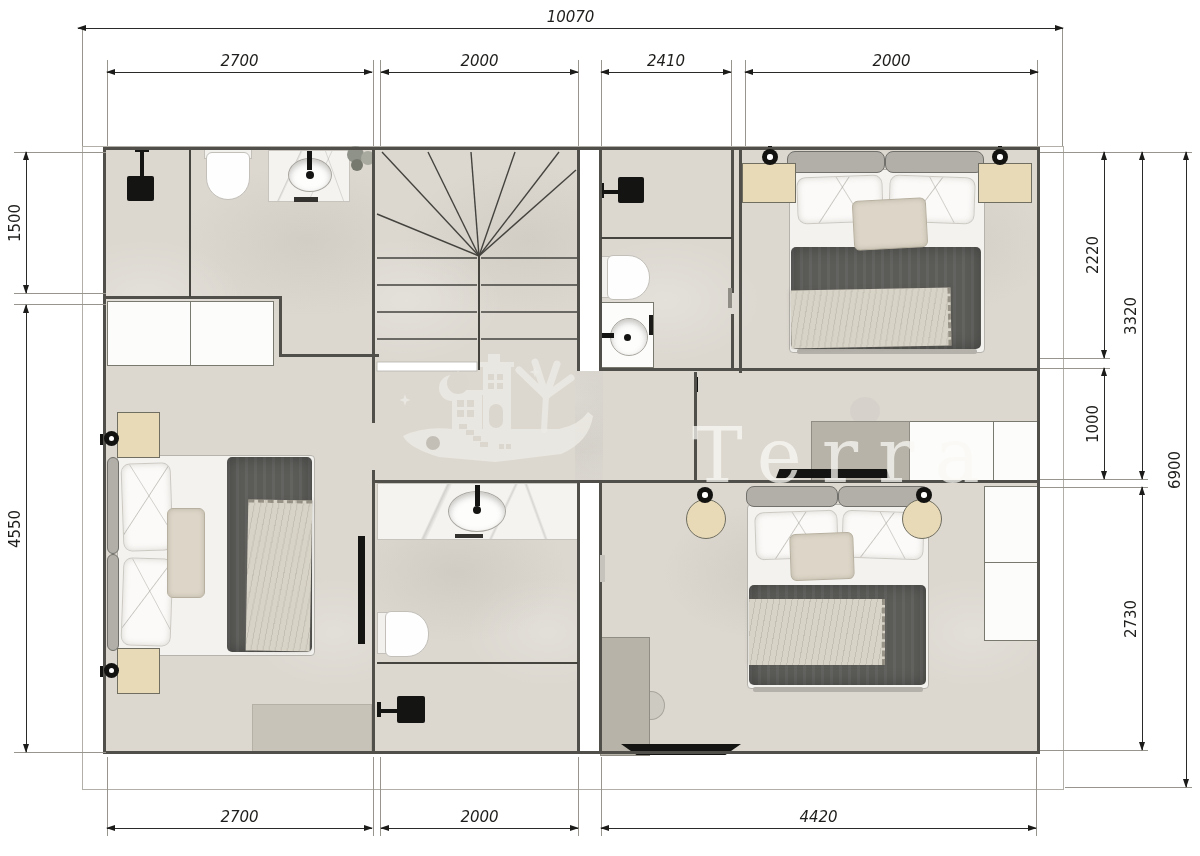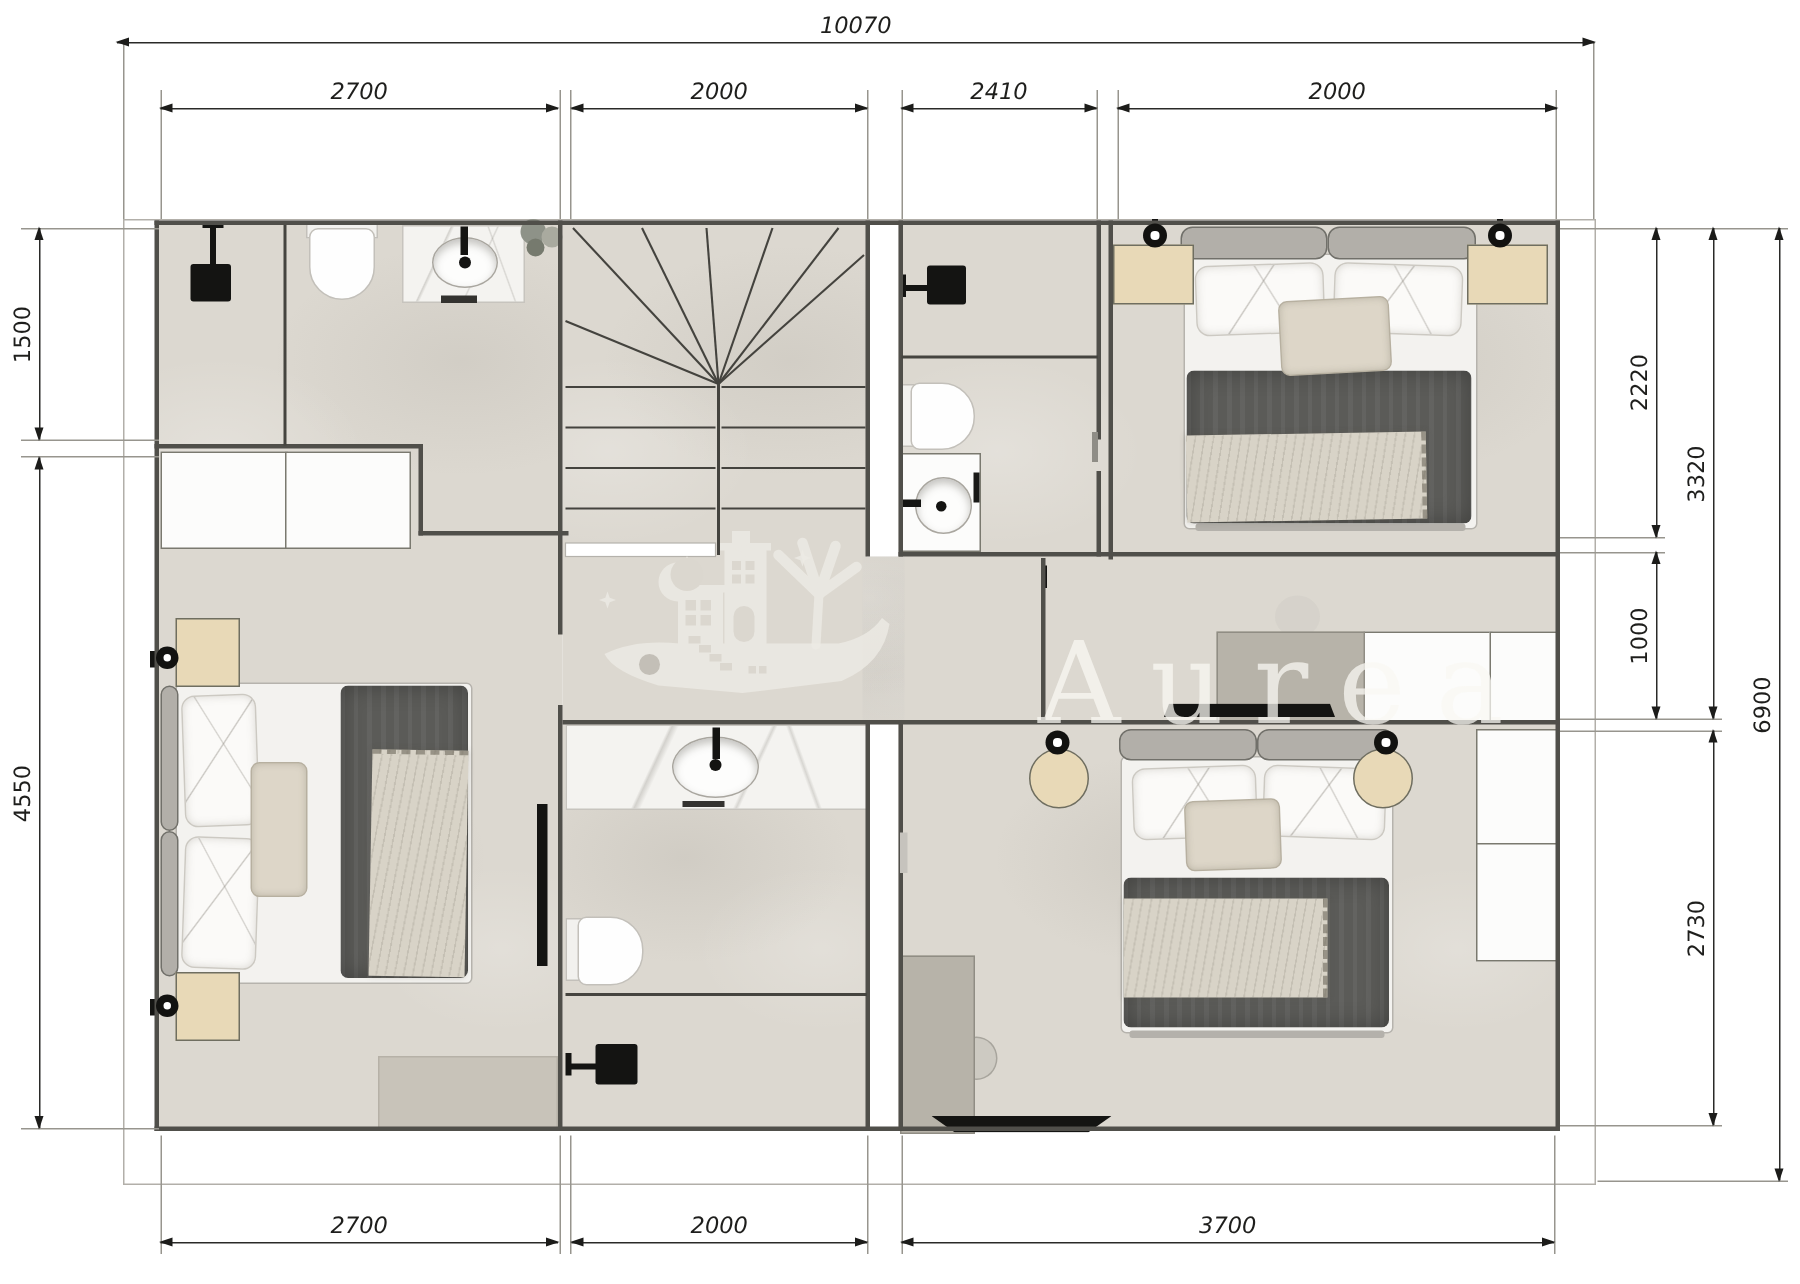--- a/index.html
+++ b/index.html
@@ -258,21 +258,21 @@
       <rect x="94" y="54" width="14" height="24" rx="7"></rect>
       <rect x="64" y="74" width="8" height="5"></rect>
         <rect x="71" y="80" width="8" height="5"></rect>
       <rect x="78" y="86" width="8" height="5"></rect>
         <rect x="85" y="92" width="8" height="5"></rect>
       <rect x="104" y="94" width="5" height="5"></rect>
         <rect x="111" y="94" width="5" height="5"></rect>
     </g>
     <circle cx="38" cy="93" r="7" fill="#c3bfb7"></circle>
   </svg>
-  <span class="wm-text" style="left:692px;top:418px">Aurea</span>
+  <span class="wm-text" style="left:692px;top:418px">Terra</span>
 
   <i class="ext" style="left:82px;top:28px;width:1px;height:118px"></i>
   <i class="ext" style="left:1062px;top:28px;width:1px;height:118px"></i>
   <i class="ext" style="left:107px;top:60px;width:1px;height:86px"></i>
   <i class="ext" style="left:373px;top:60px;width:1px;height:86px"></i>
   <i class="ext" style="left:380px;top:60px;width:1px;height:86px"></i>
   <i class="ext" style="left:578px;top:60px;width:1px;height:86px"></i>
   <i class="ext" style="left:601px;top:60px;width:1px;height:86px"></i>
   <i class="ext" style="left:731px;top:60px;width:1px;height:86px"></i>
   <i class="ext" style="left:745px;top:60px;width:1px;height:86px"></i>
@@ -359,18 +359,18 @@
     <span class="dlabel">2700</span>
     <i class="arw a-left"></i>
       <i class="arw a-right"></i>
   </div>
   <div class="dim hdim" style="left:381px;top:828px;width:197px">
     <span class="dlabel">2000</span>
     <i class="arw a-left"></i>
       <i class="arw a-right"></i>
   </div>
   <div class="dim hdim" style="left:601px;top:828px;width:435px">
-    <span class="dlabel">3700</span>
+    <span class="dlabel">4420</span>
     <i class="arw a-left"></i>
       <i class="arw a-right"></i>
   </div>
 
 </div>
 
 </body></html>

